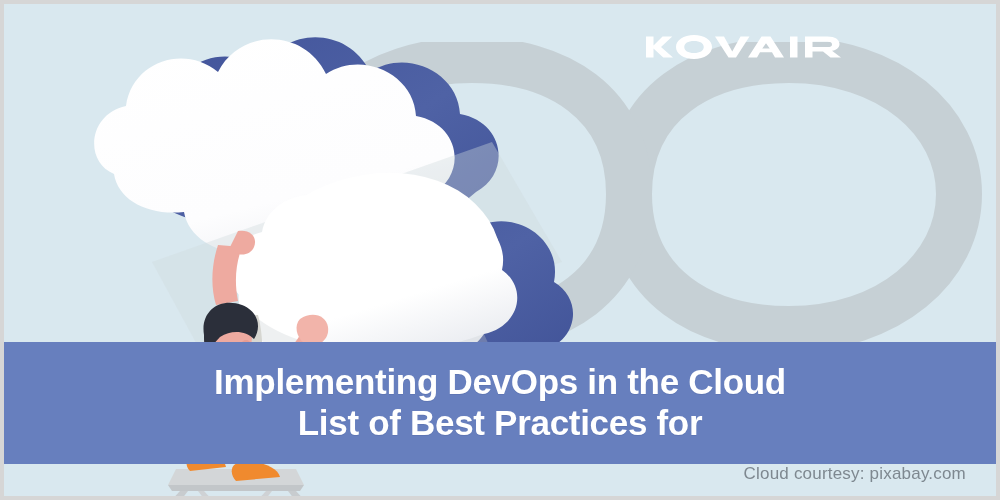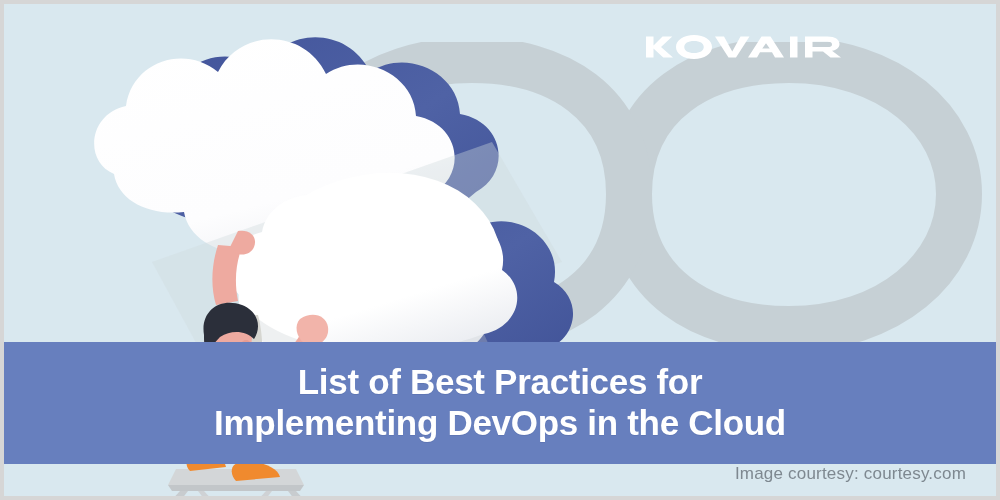--- a/index.html
+++ b/index.html
@@ -266,19 +266,19 @@
 
         <path d="M 196 6 L 206 6 L 206 34 L 196 34 Z"></path>
 
         <path d="M 216 6 L 246 6 C 256 6, 262 10, 262 16 C 262 21, 258 24, 252 25 L 264 34 L 250 34 L 240 26 L 226 26 L 226 34 L 216 34 Z
                  M 226 13 L 226 20 L 246 20 C 250 20, 252 19, 252 16.5 C 252 14, 250 13, 246 13 Z"></path>
       </g>
     </svg>
   </div>
 
   <div class="title-banner">
+    <div class="title-line">Implementing DevOps in the Cloud</div>
     <div class="title-line">List of Best Practices for</div>
-    <div class="title-line">Implementing DevOps in the Cloud</div>
-  </div>
-
-  <div class="credit">Image courtesy: courtesy.com</div>
+  </div>
+
+  <div class="credit">Cloud courtesy: pixabay.com</div>
 
 </div>
 
 </body></html>

